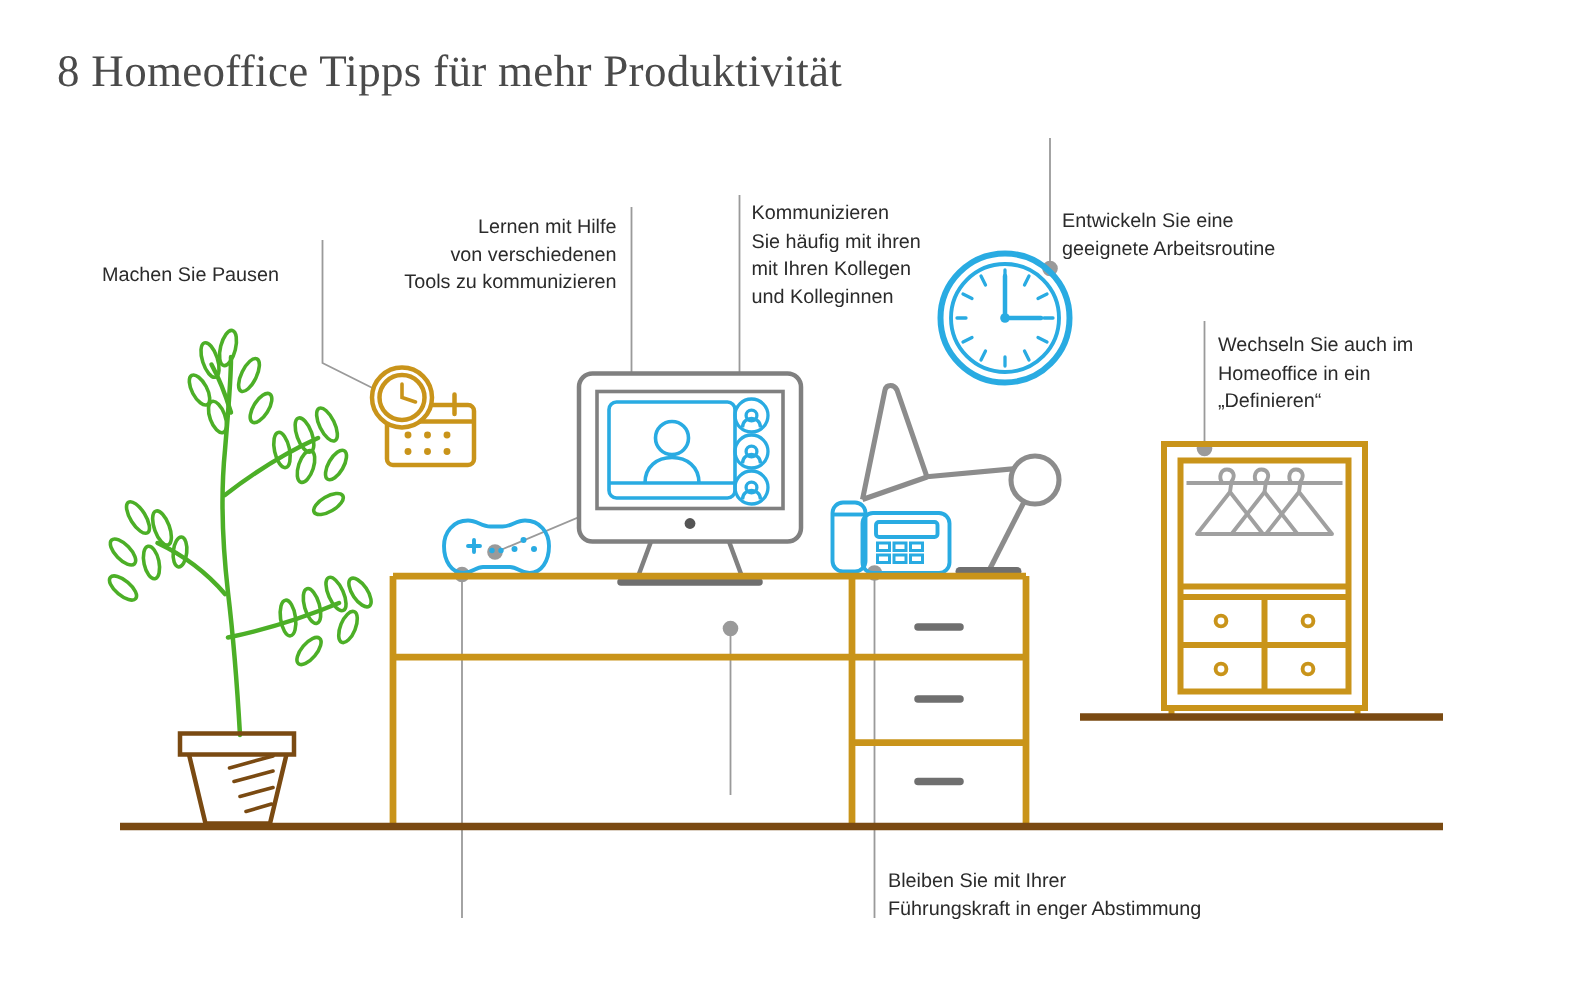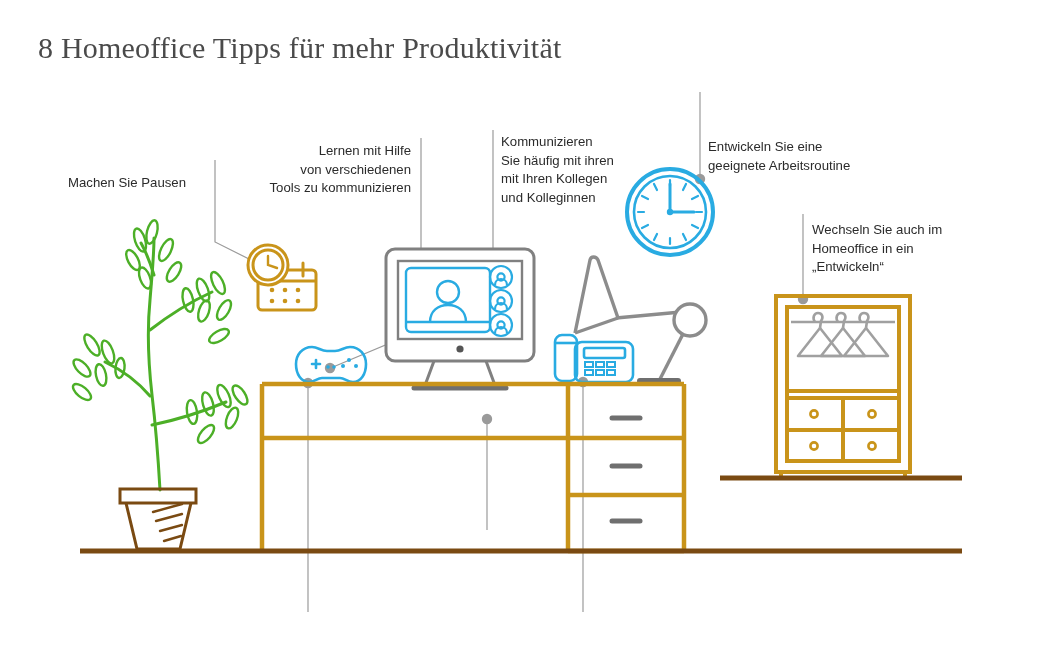--- a/index.html
+++ b/index.html
@@ -316,18 +316,20 @@
   <div class="label lalign" style="left:501px; top:133px; width:170px;">Kommunizieren
 Sie häufig mit ihren
 mit Ihren Kollegen
 und Kolleginnen</div>
 
   <div class="label lalign" style="left:708px; top:96px; width:190px;margin-top:42px;">Entwickeln Sie eine
 geeignete Arbeitsroutine</div>
 
   <div class="label lalign" style="left:812px; top:221px; width:190px;">Wechseln Sie auch im
 Homeoffice in ein
-„Entwickeln“</div>
-
-
-
+„Definieren“</div>
+
+
+
+  <div class="label lalign" style="left:592px; top:578px; width:260px;">Bleiben Sie mit Ihrer
+Führungskraft in enger Abstimmung</div>
 
 </div>
 
 </body></html>

